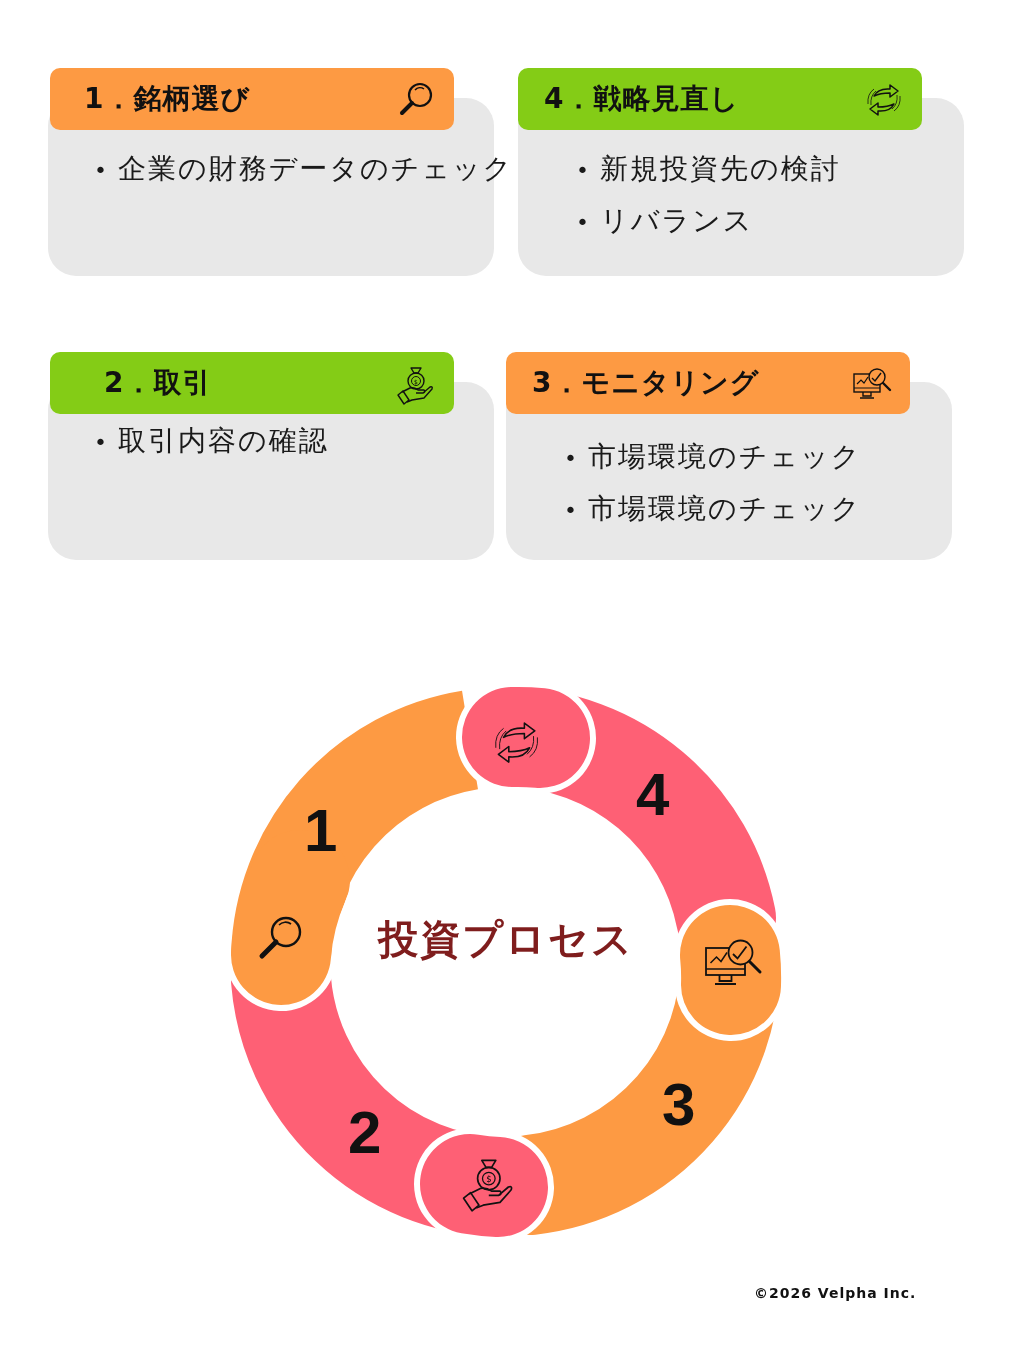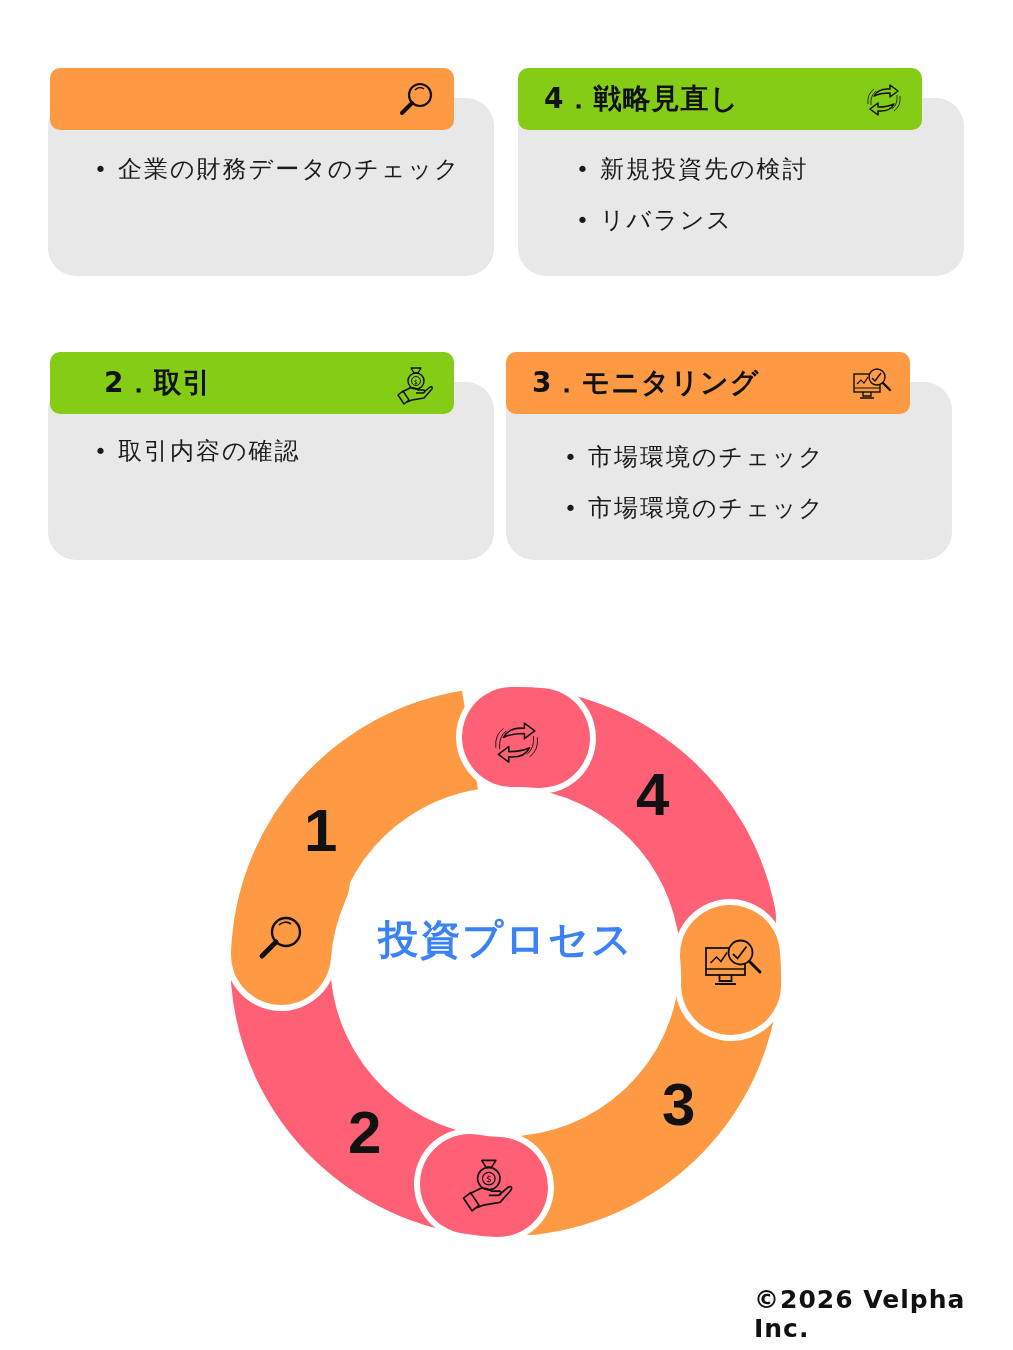--- a/index.html
+++ b/index.html
@@ -6,38 +6,39 @@
   body { width: 1013px; height: 1350px; position: relative; overflow: hidden;
          font-family: "DejaVu Sans", "Liberation Sans", sans-serif; color: #111; }
   .card { position: absolute; width: 446px; height: 210px; }
   .card .body { position: absolute; left: 0; top: 30px; width: 446px; height: 178px;
                 background: #e8e8e8; border-radius: 28px; }
   .card .head { position: absolute; left: 2px; top: 0; width: 404px; height: 62px;
                 border-radius: 10px; display: flex; align-items: center; }
   .card .head .title { font-weight: bold; font-size: 28px; letter-spacing: 1px; color: #111; }
   .card .head .icon { position: absolute; right: 16px; top: 10px; width: 44px; height: 44px; }
   .card ul { position: absolute; margin: 0; padding: 0; list-style: none; }
-  .card li { font-size: 24px; line-height: 50px; letter-spacing: 2px; color: #1a1a1a; white-space: nowrap; }
+  .card li { font-size: 28px; line-height: 50px; letter-spacing: 2px; color: #1a1a1a; white-space: nowrap; }
   .card li::before { content: "•"; display: inline-block; width: 24px; font-size: 22px; }
   .orange { background: #fd9a43; }
   .pink { background: #84cc16; }
   #ring { position: absolute; left: 0; top: 0; }
   .center-title { position: absolute; left: 356px; top: 912px; width: 300px; text-align: center;
-                  font-size: 40px; font-weight: bold; letter-spacing: 2px; color: #3b82f6; }
+                  font-size: 40px; font-weight: bold; letter-spacing: 2px; color: #7f1d1d; }
   .ring-num { position: absolute; font-family: "Liberation Sans", sans-serif; font-weight: bold;
               font-size: 60px; color: #111; }
   .footer { position: absolute; left: 754px; top: 1285px; font-family: "DejaVu Sans", sans-serif;
-            font-weight: bold; font-size: 25px; letter-spacing: 1px; color: #111; }
+            font-weight: bold; font-size: 14px; letter-spacing: 1px; color: #111; }
 </style>
 </head>
 <body>
 
 <div class="card" style="left:48px; top:68px;">
   <div class="body"></div>
   <div class="head orange">
+    <span class="title" style="margin-left:34px;">1．銘柄選び</span>
     <svg class="icon" viewBox="0 0 44 44">
       <circle cx="26" cy="17" r="11" fill="none" stroke="#111" stroke-width="2.2"></circle>
       <path d="M21 12 a7 7 0 0 1 9 -1" fill="none" stroke="#111" stroke-width="1.5"></path>
       <line x1="18" y1="25" x2="8" y2="35" stroke="#111" stroke-width="4" stroke-linecap="round"></line>
     </svg>
   </div>
   <ul style="left:46px; top:76px;">
     <li>企業の財務データのチェック</li>
   </ul>
 </div>
@@ -67,21 +68,21 @@
     <span class="title" style="margin-left:54px;">2．取引</span>
     <svg class="icon" viewBox="0 0 44 44">
       <path d="M17 6 L27 6 L24 11 L20 11 Z" fill="none" stroke="#111" stroke-width="1.4" stroke-linejoin="round"></path>
       <circle cx="22" cy="19" r="8" fill="none" stroke="#111" stroke-width="1.4"></circle>
       <circle cx="22" cy="19" r="4.5" fill="none" stroke="#111" stroke-width="1"></circle>
       <text x="22" y="21.5" font-size="6" text-anchor="middle" font-family="DejaVu Sans, sans-serif">$</text>
       <path d="M8 30 L16 26 Q20 25 24 28 L30 28 Q32 30 29 31 L22 31 M29 31 L36 25 Q39 24 38 27 L30 36 L18 38 L13 40" fill="none" stroke="#111" stroke-width="1.4" stroke-linejoin="round"></path>
       <path d="M4 33 L9 29 L15 38 L10 42 Z" fill="none" stroke="#111" stroke-width="1.4" stroke-linejoin="round"></path>
     </svg>
   </div>
-  <ul style="left:46px; top:74px;">
+  <ul style="left:46px; top:64px;">
     <li>取引内容の確認</li>
   </ul>
 </div>
 
 <div class="card" style="left:506px; top:352px;">
   <div class="body"></div>
   <div class="head orange" style="left:0;">
     <span class="title" style="margin-left:26px;">3．モニタリング</span>
     <svg class="icon" viewBox="0 0 44 44">
       <rect x="4" y="12" width="26" height="18" fill="none" stroke="#111" stroke-width="1.4"></rect>

